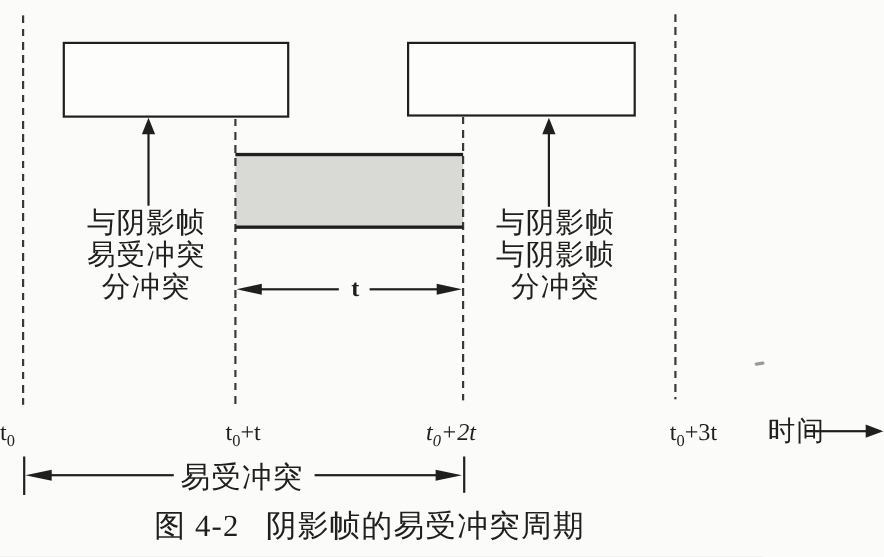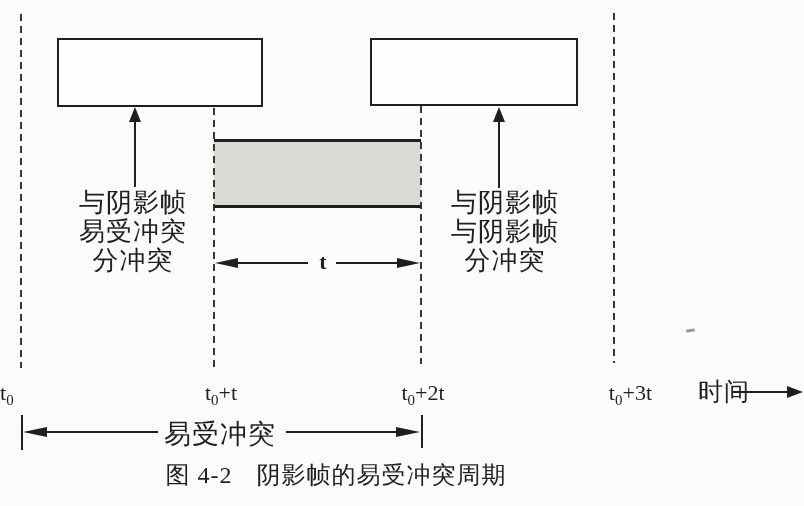--- a/index.html
+++ b/index.html
@@ -39,21 +39,21 @@
     position:absolute;width:124px;text-align:center;
     font-size:26px;line-height:29px;letter-spacing:1px;z-index:4;
   }
   .tick-label{position:absolute;font-size:22px;white-space:nowrap;}
   .tick-label sub{font-size:15px;line-height:0;}
   .cjk-label{font-size:25px;letter-spacing:1px;margin-left:20px;}
   #t-label{position:absolute;font-size:22px;font-weight:bold;text-align:center;}
   #vulnerable-label{position:absolute;width:124px;text-align:center;font-size:27px;letter-spacing:1px;}
   #caption{
     position:absolute;left:0;top:459px;width:672px;text-align:center;
-    font-size:24px;letter-spacing:1px;
+    font-size:28px;letter-spacing:1px;
   }
   #caption .cap-num{margin-right:24px;}
   #print-artifact{
     position:absolute;left:686px;top:329px;width:9px;height:3px;
     background:#9a9a99;border-radius:2px;transform:rotate(-8deg);
   }
 </style>
 </head>
 <body>
 
@@ -90,21 +90,21 @@
   <div id="t-label" style="left:309px;top:249px;width:28px;">t</div>
   <div class="hline" style="left:336px;top:262px;width:62px;"></div>
   <div class="tri tri-right" style="left:397px;top:258px;"></div>
 
   <div class="tick-label" style="left:0;top:380px;">
     <span>t</span><sub>0</sub><span></span>
   </div>
   <div class="tick-label" style="left:195px;top:380px;width:52px;text-align:center;">
     <span>t</span><sub>0</sub><span>+t</span>
   </div>
-  <div class="tick-label" style="left:390px;top:380px;width:66px;text-align:center;">
+  <div class="tick-label" style="left:377px;top:380px;width:66px;text-align:center;font-style:italic;">
     <span>t</span><sub>0</sub><span>+2t</span>
   </div>
   <div class="tick-label" style="left:588px;top:380px;width:64px;text-align:right;">
     <span>t</span><sub>0</sub><span>+3t</span>
   </div>
 
   <div class="tick-label cjk-label" style="left:678px;top:375px;">时间</div>
   <div class="hline" style="left:732px;top:391px;width:58px;"></div>
   <div class="tri tri-right-sm" style="left:787px;top:386px;"></div>
 

